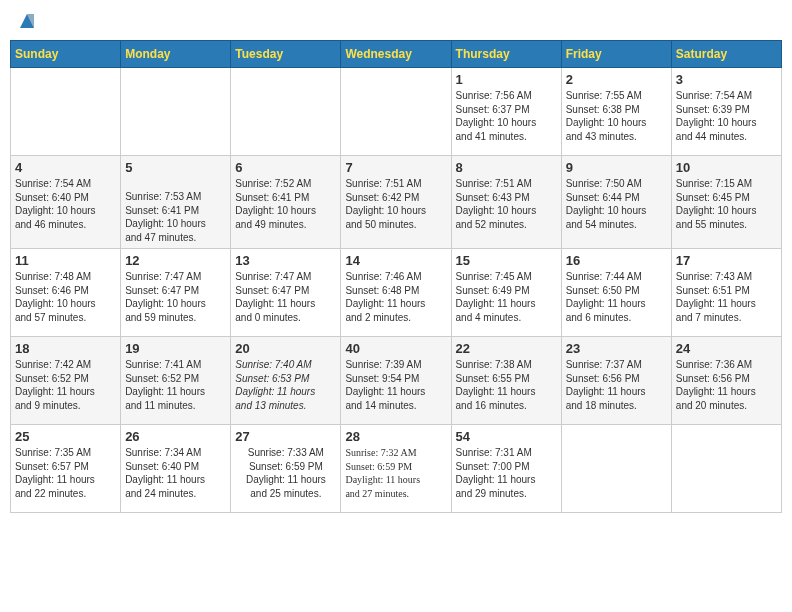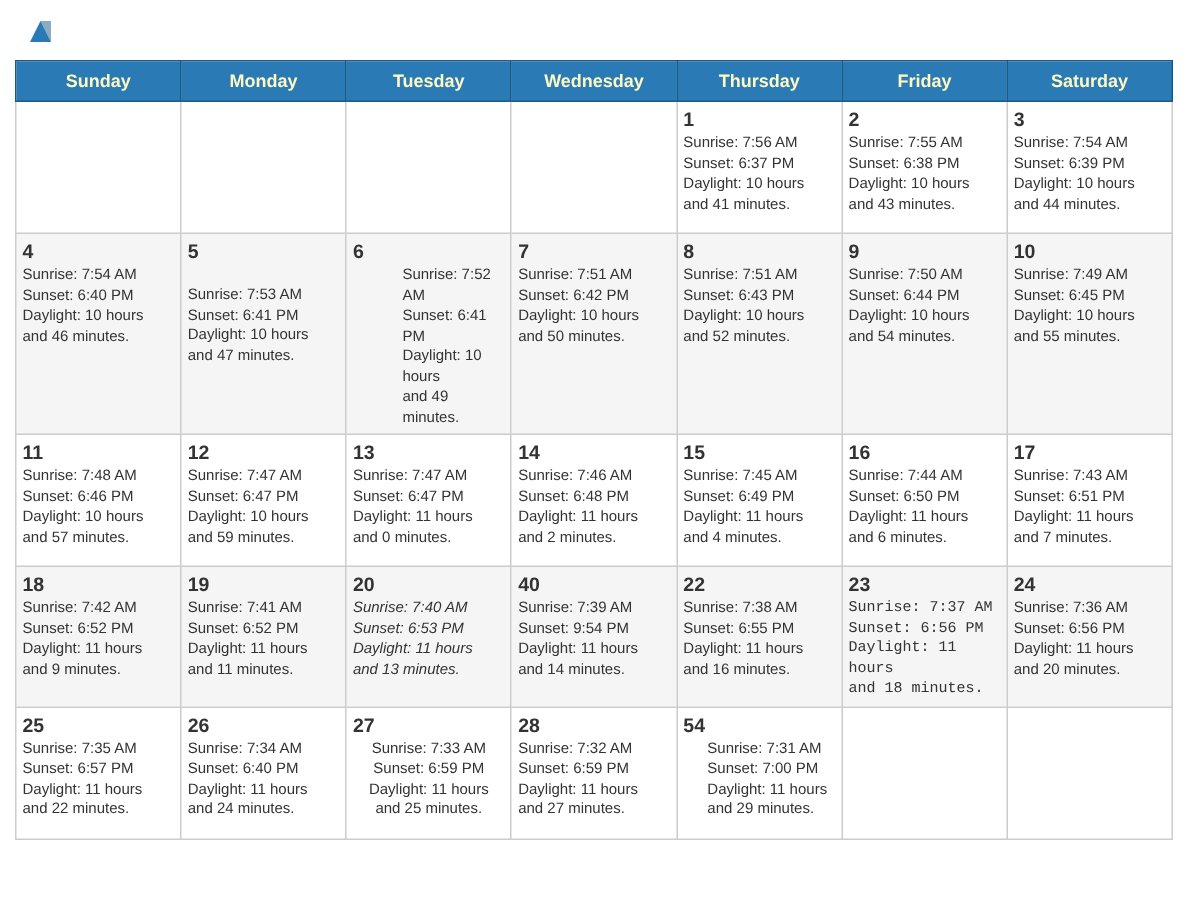--- a/index.html
+++ b/index.html
@@ -49,23 +49,23 @@
       font-size: 14px;
       color: #555;
     }
     .calendar {
       width: 100%;
       border-collapse: collapse;
       font-size: 11px;
     }
     .calendar th {
       background-color: #2a7ab5;
-      color: #fef9c3;
+      color: #fde047;
       padding: 6px 4px;
-      text-align: center;
+      text-align: left;
       font-weight: bold;
       font-size: 12px;
       border: 1px solid #1a5a8a;
     }
     .calendar td {
       border: 1px solid #ccc;
       vertical-align: top;
       padding: 4px;
       width: calc(100% / 7);
       min-height: 80px;
@@ -166,21 +166,21 @@
         </td>
         <td>
           <span class="day-number">5</span>
           <div class="day-info" style="white-space: pre-line; margin-top: 15px;">Sunrise: 7:53 AM
 Sunset: 6:41 PM
 Daylight: 10 hours
 and 47 minutes.</div>
         </td>
         <td>
           <span class="day-number">6</span>
-          <div class="day-info" style="white-space: pre-line; margin-left: 33px;">Sunrise: 7:52 AM
+          <div class="day-info" style="white-space: pre-line;">Sunrise: 7:52 AM
 Sunset: 6:41 PM
 Daylight: 10 hours
 and 49 minutes.</div>
         </td>
         <td>
           <span class="day-number">7</span>
           <div class="day-info" style="white-space: pre-line;">Sunrise: 7:51 AM
 Sunset: 6:42 PM
 Daylight: 10 hours
 and 50 minutes.</div>
@@ -194,21 +194,21 @@
         </td>
         <td>
           <span class="day-number">9</span>
           <div class="day-info" style="white-space: pre-line;">Sunrise: 7:50 AM
 Sunset: 6:44 PM
 Daylight: 10 hours
 and 54 minutes.</div>
         </td>
         <td>
           <span class="day-number">10</span>
-          <div class="day-info" style="white-space: pre-line;">Sunrise: 7:49 AM
+          <div class="day-info" style="white-space: pre-line;">Sunrise: 7:15 AM
 Sunset: 6:45 PM
 Daylight: 10 hours
 and 55 minutes.</div>
         </td>
       </tr>
       <tr>
         <td>
           <span class="day-number">11</span>
           <div class="day-info" style="white-space: pre-line;">Sunrise: 7:48 AM
 Sunset: 6:46 PM
@@ -289,21 +289,21 @@
         </td>
         <td>
           <span class="day-number">22</span>
           <div class="day-info" style="white-space: pre-line;">Sunrise: 7:38 AM
 Sunset: 6:55 PM
 Daylight: 11 hours
 and 16 minutes.</div>
         </td>
         <td>
           <span class="day-number">23</span>
-          <div class="day-info" style="white-space: pre-line; font-family: Liberation Mono, monospace;">Sunrise: 7:37 AM
+          <div class="day-info" style="white-space: pre-line;">Sunrise: 7:37 AM
 Sunset: 6:56 PM
 Daylight: 11 hours
 and 18 minutes.</div>
         </td>
         <td>
           <span class="day-number">24</span>
           <div class="day-info" style="white-space: pre-line;">Sunrise: 7:36 AM
 Sunset: 6:56 PM
 Daylight: 11 hours
 and 20 minutes.</div>
@@ -326,28 +326,28 @@
         </td>
         <td>
           <span class="day-number">27</span>
           <div class="day-info" style="white-space: pre-line; text-align: center;">Sunrise: 7:33 AM
 Sunset: 6:59 PM
 Daylight: 11 hours
 and 25 minutes.</div>
         </td>
         <td>
           <span class="day-number">28</span>
-          <div class="day-info" style="white-space: pre-line;">Sunrise: 7:32 AM
+          <div class="day-info" style="white-space: pre-line; font-family: Liberation Serif, serif;">Sunrise: 7:32 AM
 Sunset: 6:59 PM
 Daylight: 11 hours
 and 27 minutes.</div>
         </td>
         <td>
           <span class="day-number">54</span>
-          <div class="day-info" style="white-space: pre-line; margin-left: 16px;">Sunrise: 7:31 AM
+          <div class="day-info" style="white-space: pre-line;">Sunrise: 7:31 AM
 Sunset: 7:00 PM
 Daylight: 11 hours
 and 29 minutes.</div>
         </td>
         <td class="empty-cell"></td>
         <td class="empty-cell"></td>
       </tr>
     </tbody>
 </table>
 

